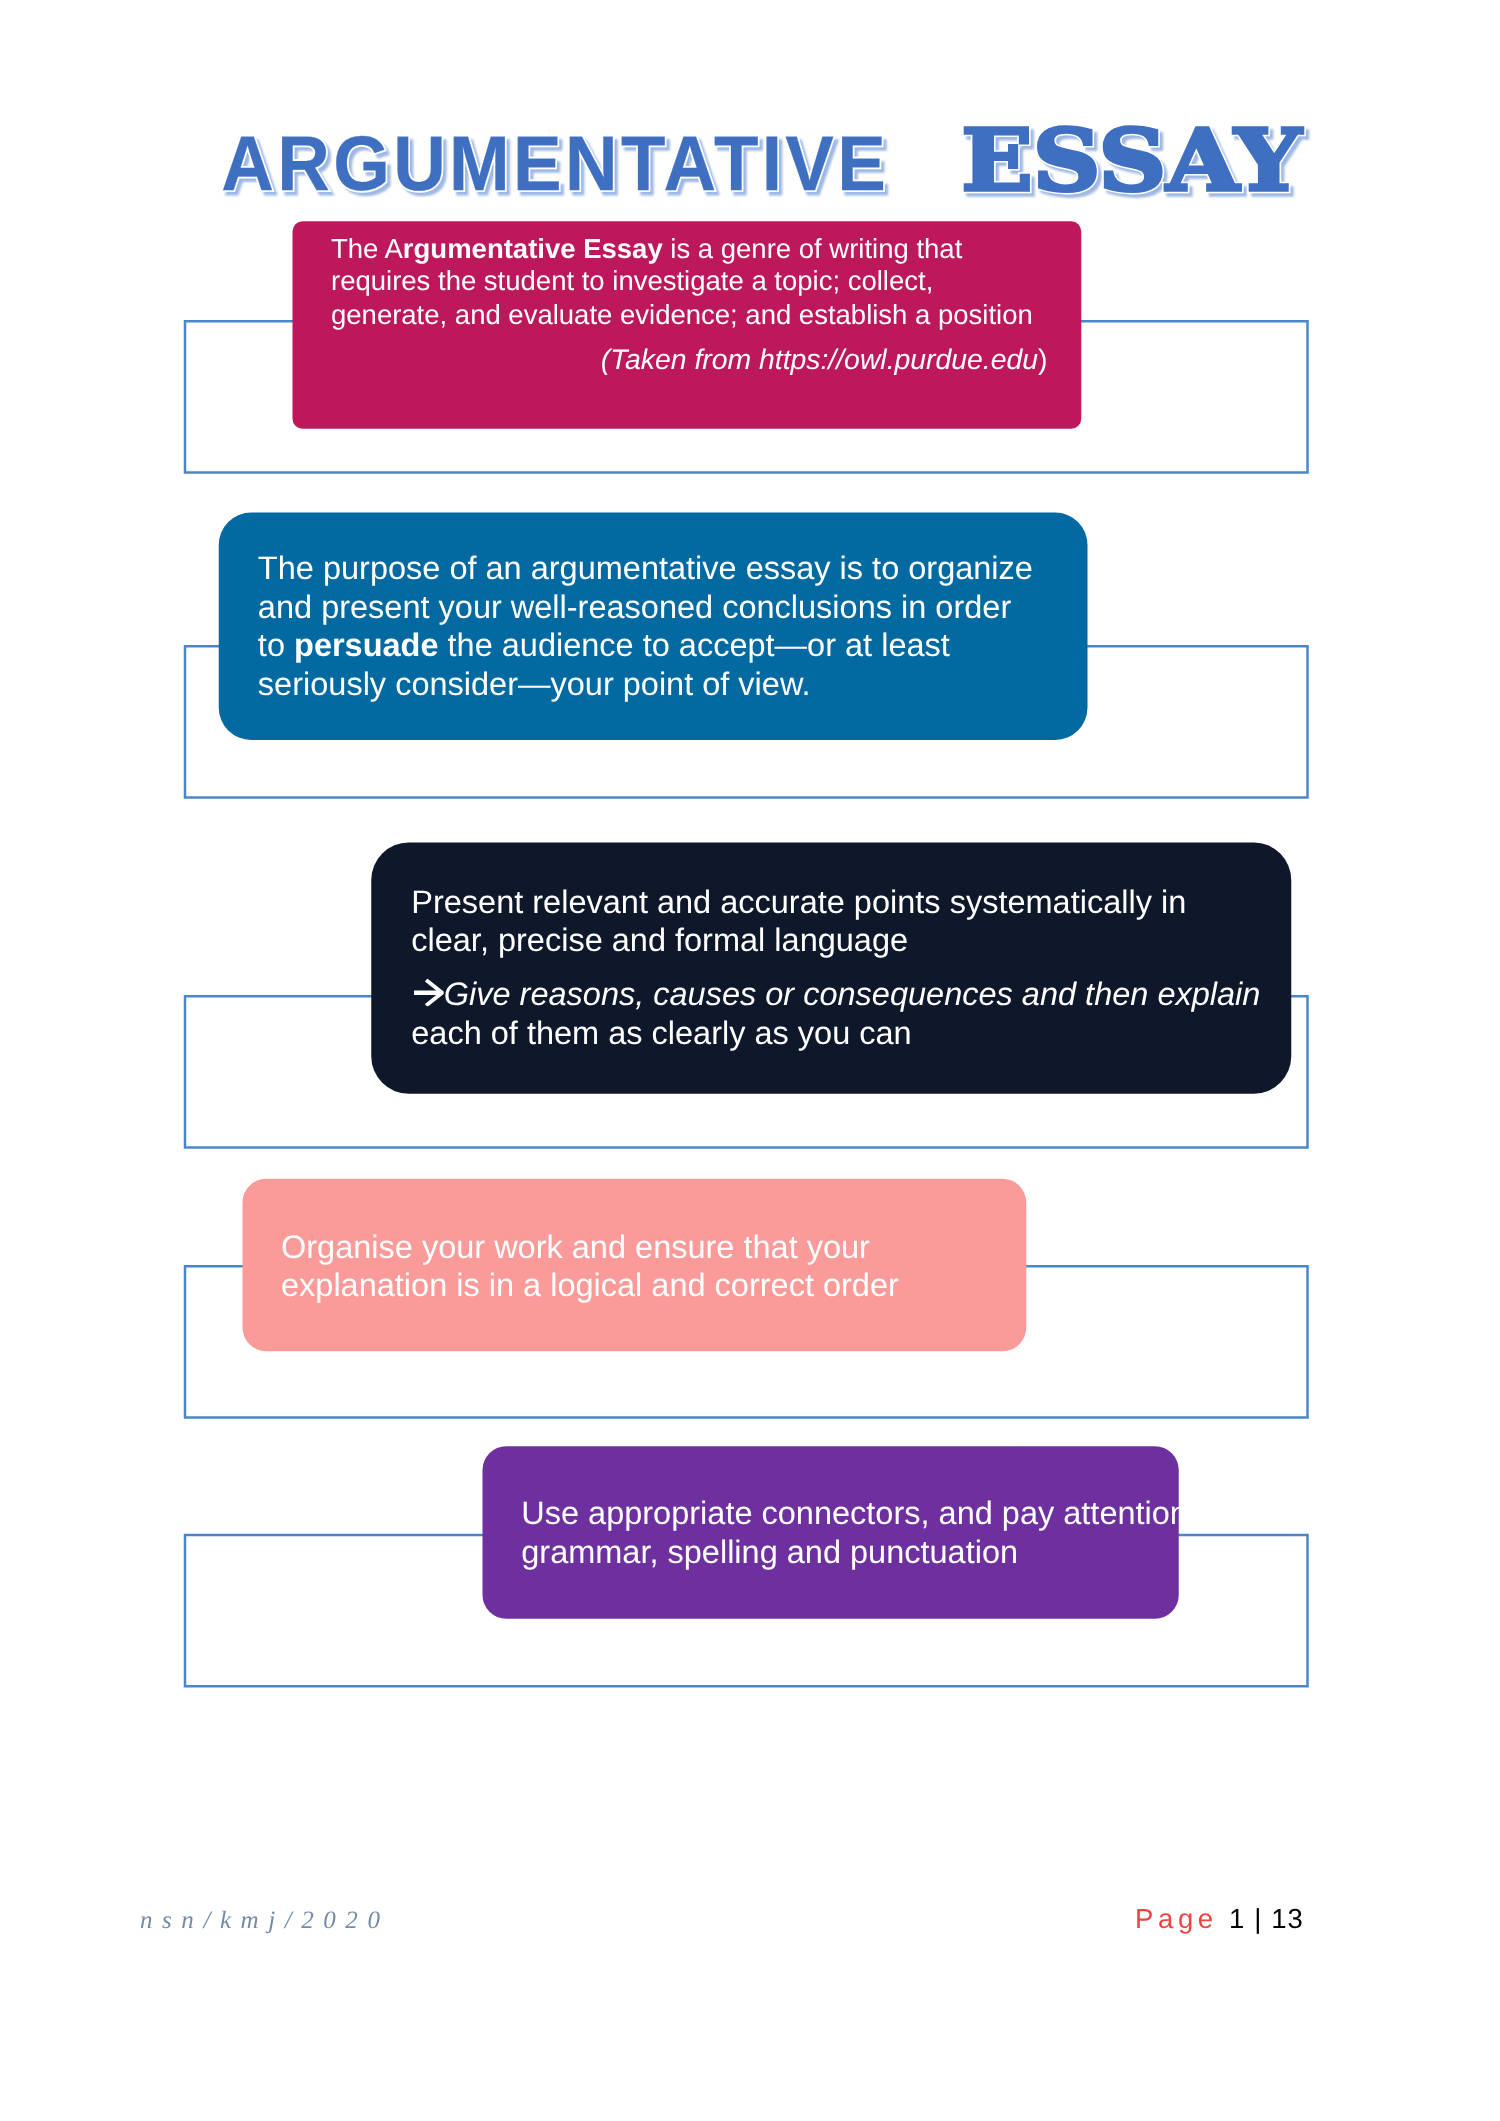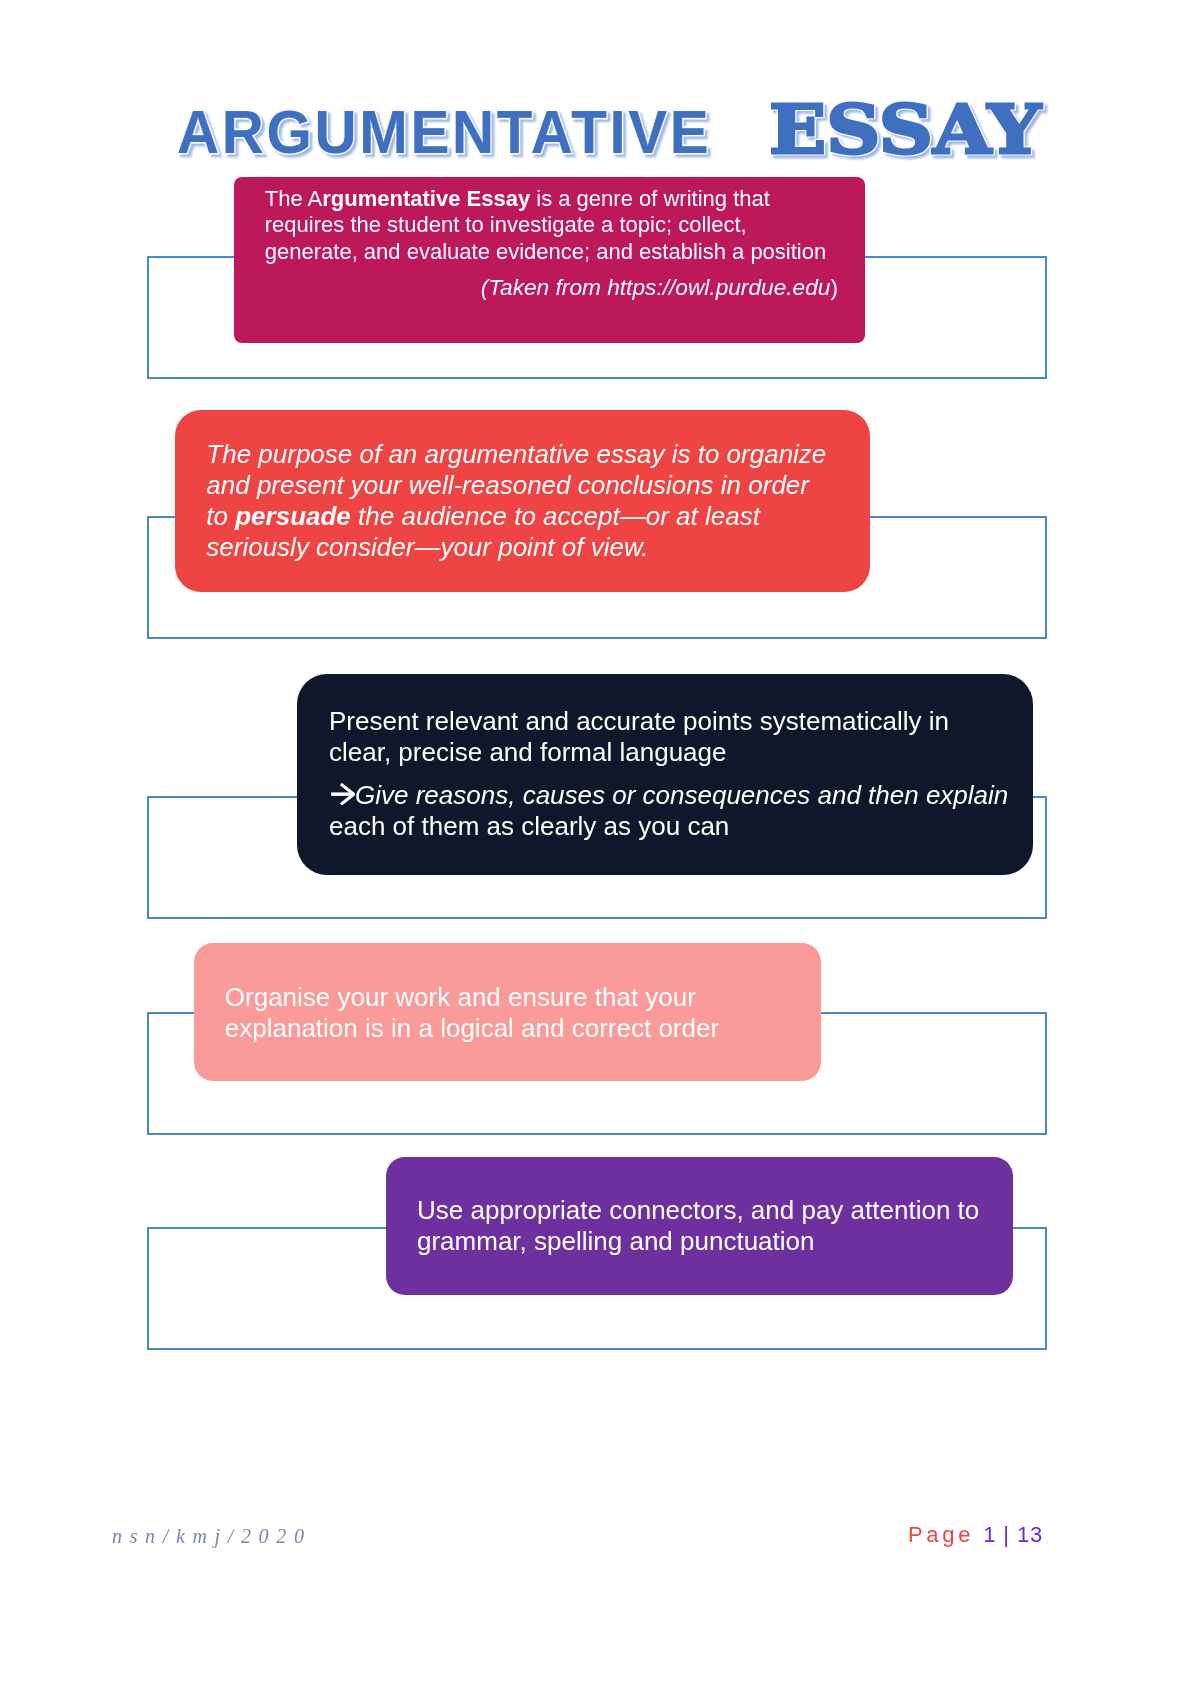--- a/index.html
+++ b/index.html
@@ -31,40 +31,40 @@
   .orect{position:absolute;border:2.5px solid #4A87C9;box-sizing:border-box;background:transparent;}
 
   
   .cbox{position:absolute;box-sizing:border-box;color:#ffffff;}
   .cbox p{margin:0;}
   .cbox .ln{white-space:nowrap;}
   .b-def{left:234px;top:177px;width:631px;height:166px;background:#be185d;border-radius:8px;
          font-size:22px;line-height:26.6px;padding:8.7px 31px 0 30.8px;}
   .b-def .cite{text-align:right;margin-top:9px;font-size:22.7px;margin-right:-4px;}
   .b-def .cite .it{font-style:italic;}
-  .b-purpose{left:175px;top:410px;width:695px;height:182px;background:#ef4444;border-radius:26px;
-         font-size:26px;line-height:31.1px;padding:28.6px 24px 0 31.3px;font-style:italic;}
+  .b-purpose{left:175px;top:410px;width:695px;height:182px;background:#0369a1;border-radius:26px;
+         font-size:26px;line-height:31.1px;padding:28.6px 24px 0 31.3px;}
   .b-present{left:297px;top:674px;width:736px;height:201px;background:#0f172a;border-radius:30px;
          font-size:26px;line-height:31.1px;padding:32px 24px 0 32px;}
   .b-present .p2{margin-top:12px;font-style:italic;}
   .arrow{display:inline-block;width:24px;height:22px;vertical-align:baseline;
          position:relative;top:1px;margin-left:2px;margin-right:0px;}
   .b-org{left:194px;top:943px;width:627px;height:138px;background:#FA9A99;border-radius:19px;
          font-size:26px;line-height:31.1px;padding:38.6px 24px 0 30.8px;}
-  .b-conn{left:386px;top:1157px;width:627px;height:138px;background:#6E309E;border-radius:19px;
+  .b-conn{left:386px;top:1157px;width:557px;height:138px;background:#6E309E;border-radius:19px;
          font-size:26px;line-height:31.1px;padding:37.9px 24px 0 31px;}
 
   
   .footer{position:absolute;left:0;top:1511px;width:1200px;height:50px;}
   .f-left{position:absolute;left:112px;top:0;line-height:50px;
           font-family:"Liberation Serif",serif;font-style:italic;
           font-size:20px;color:#7589A8;letter-spacing:7.65px;}
   .f-right{position:absolute;left:908px;top:-1px;line-height:50px;white-space:nowrap;font-size:22px;}
   .f-lbl{color:#ef4444;letter-spacing:3.7px;}
-  .f-num{color:#6d28d9;letter-spacing:0.9px;margin-left:9px;}
+  .f-num{color:#000000;letter-spacing:0.9px;margin-left:9px;}
 </style>
 </head>
 <body>
 
 <div class="page">
 
   <div class="t-shadow" style="top:98px;left:180px;">
     <span class="t-arg">ARGUMENTATIVE</span><span class="t-sp"></span><span class="t-essay">ESSAY</span>
   </div>
   <div class="t-white" style="top:95px;">

